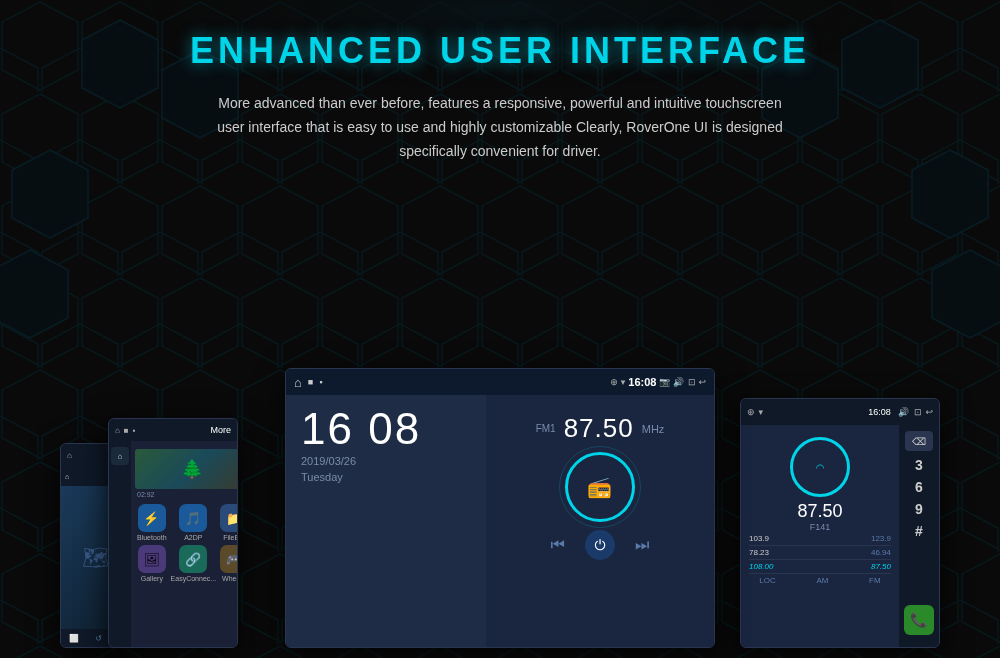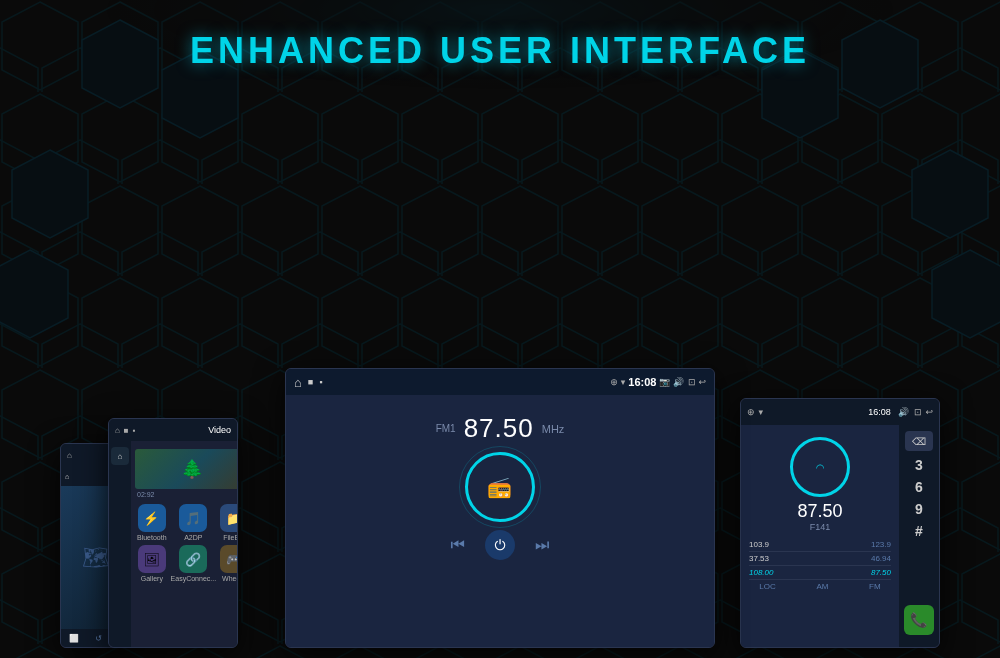--- a/index.html
+++ b/index.html
@@ -406,21 +406,20 @@
       font-size: 18px;
       font-weight: 300;
       text-align: center;
     }
     .right-freq-label {
       color: #7a8aaa;
       font-size: 9px;
       text-align: center;
     }
     .right-stations {
-      margin-top: 6px;
     }
     .right-station-row {
       display: flex;
       justify-content: space-between;
       padding: 2px 0;
       border-bottom: 1px solid #2a3550;
     }
     .right-station-freq {
       color: #ccc;
       font-size: 8px;
@@ -510,20 +509,21 @@
     <polygon points="800,50 838,70 838,118 800,138 762,118 762,70" fill="#001a2a" stroke="#005577" stroke-width="1.5"></polygon>
     <polygon points="30,250 68,270 68,318 30,338 -8,318 -8,270" fill="#001a2a" stroke="#005577" stroke-width="1.5"></polygon>
     <polygon points="970,250 1008,270 1008,318 970,338 932,318 932,270" fill="#001a2a" stroke="#005577" stroke-width="1.5"></polygon>
   </svg>
 </div>
 
 <div class="content">
 
   <div class="title-section">
     <h1 class="main-title">ENHANCED USER INTERFACE</h1>
+    <p class="subtitle">More advanced than ever before, features a responsive, powerful and intuitive touchscreen user interface that is easy to use and highly customizable Clearly, RoverOne UI is designed specifically convenient for driver.</p>
   </div>
 
   <div class="screens-container">
 
     <div class="screen screen-far-left">
       <div class="screen-header">
         <span>⌂</span>
       </div>
       <div class="far-left-body">
         <div class="far-left-nav">
@@ -538,21 +538,21 @@
           <span style="font-size:8px;color:#5a7aaa">■</span>
         </div>
       </div>
     </div>
 
     <div class="screen screen-left">
       <div class="screen-header">
         <span>⌂</span>
         <span>■</span>
         <span>▪</span>
-        <span class="status-time">Video</span>
+        <span class="status-time">More</span>
       </div>
       <div class="left-screen-body">
         <div class="left-sidebar">
           <div class="sidebar-icon">⌂</div>
         </div>
         <div class="left-main">
 
           <div class="left-thumb" style="background: linear-gradient(135deg, #2a5a3a 0%, #1a4a5a 50%, #3a3a2a 100%); display:flex; align-items:center; justify-content:center;">
             <span style="color:#5a9a7a; font-size:18px;">🌲</span>
           </div>
@@ -606,20 +606,27 @@
           <span style="font-size:11px;color:#fff;font-weight:bold;">16:08</span>
           <span style="font-size:9px;color:#aaa;">📷</span>
           <span style="font-size:9px;color:#aaa;">🔊</span>
           <span style="font-size:9px;color:#aaa;">⊡</span>
           <span style="font-size:9px;color:#aaa;">↩</span>
         </div>
       </div>
 
       <div class="center-body">
 
+        <div class="center-left-panel">
+          <div>
+            <div class="big-clock">16 08</div>
+            <div class="clock-date">2019/03/26</div>
+            <div class="clock-date">Tuesday</div>
+          </div>
+        </div>
 
         <div class="center-right-panel">
           <div class="radio-display">
             <span class="radio-label">FM1</span>
             <span class="radio-freq">87.50</span>
             <span class="radio-mhz">MHz</span>
           </div>
           <div class="radio-circle">
             <span>📻</span>
           </div>
@@ -658,21 +665,21 @@
           </div>
           <div class="right-freq">87.50</div>
           <div class="right-freq-label">F141</div>
 
           <div class="right-stations">
             <div class="right-station-row">
               <span class="right-station-freq">103.9</span>
               <span class="right-station-type">123.9</span>
             </div>
             <div class="right-station-row">
-              <span class="right-station-freq">37.53</span>
+              <span class="right-station-freq">78.23</span>
               <span class="right-station-type">46.94</span>
             </div>
             <div class="right-station-row">
               <span class="right-station-freq right-station-highlight">108.00</span>
               <span class="right-station-type right-station-highlight">87.50</span>
             </div>
             <div class="right-bottom-row" style="background:transparent;padding:2px 0;gap:20px;">
               <span class="right-bottom-label">LOC</span>
               <span class="right-bottom-label">AM</span>
               <span class="right-bottom-label">FM</span>

